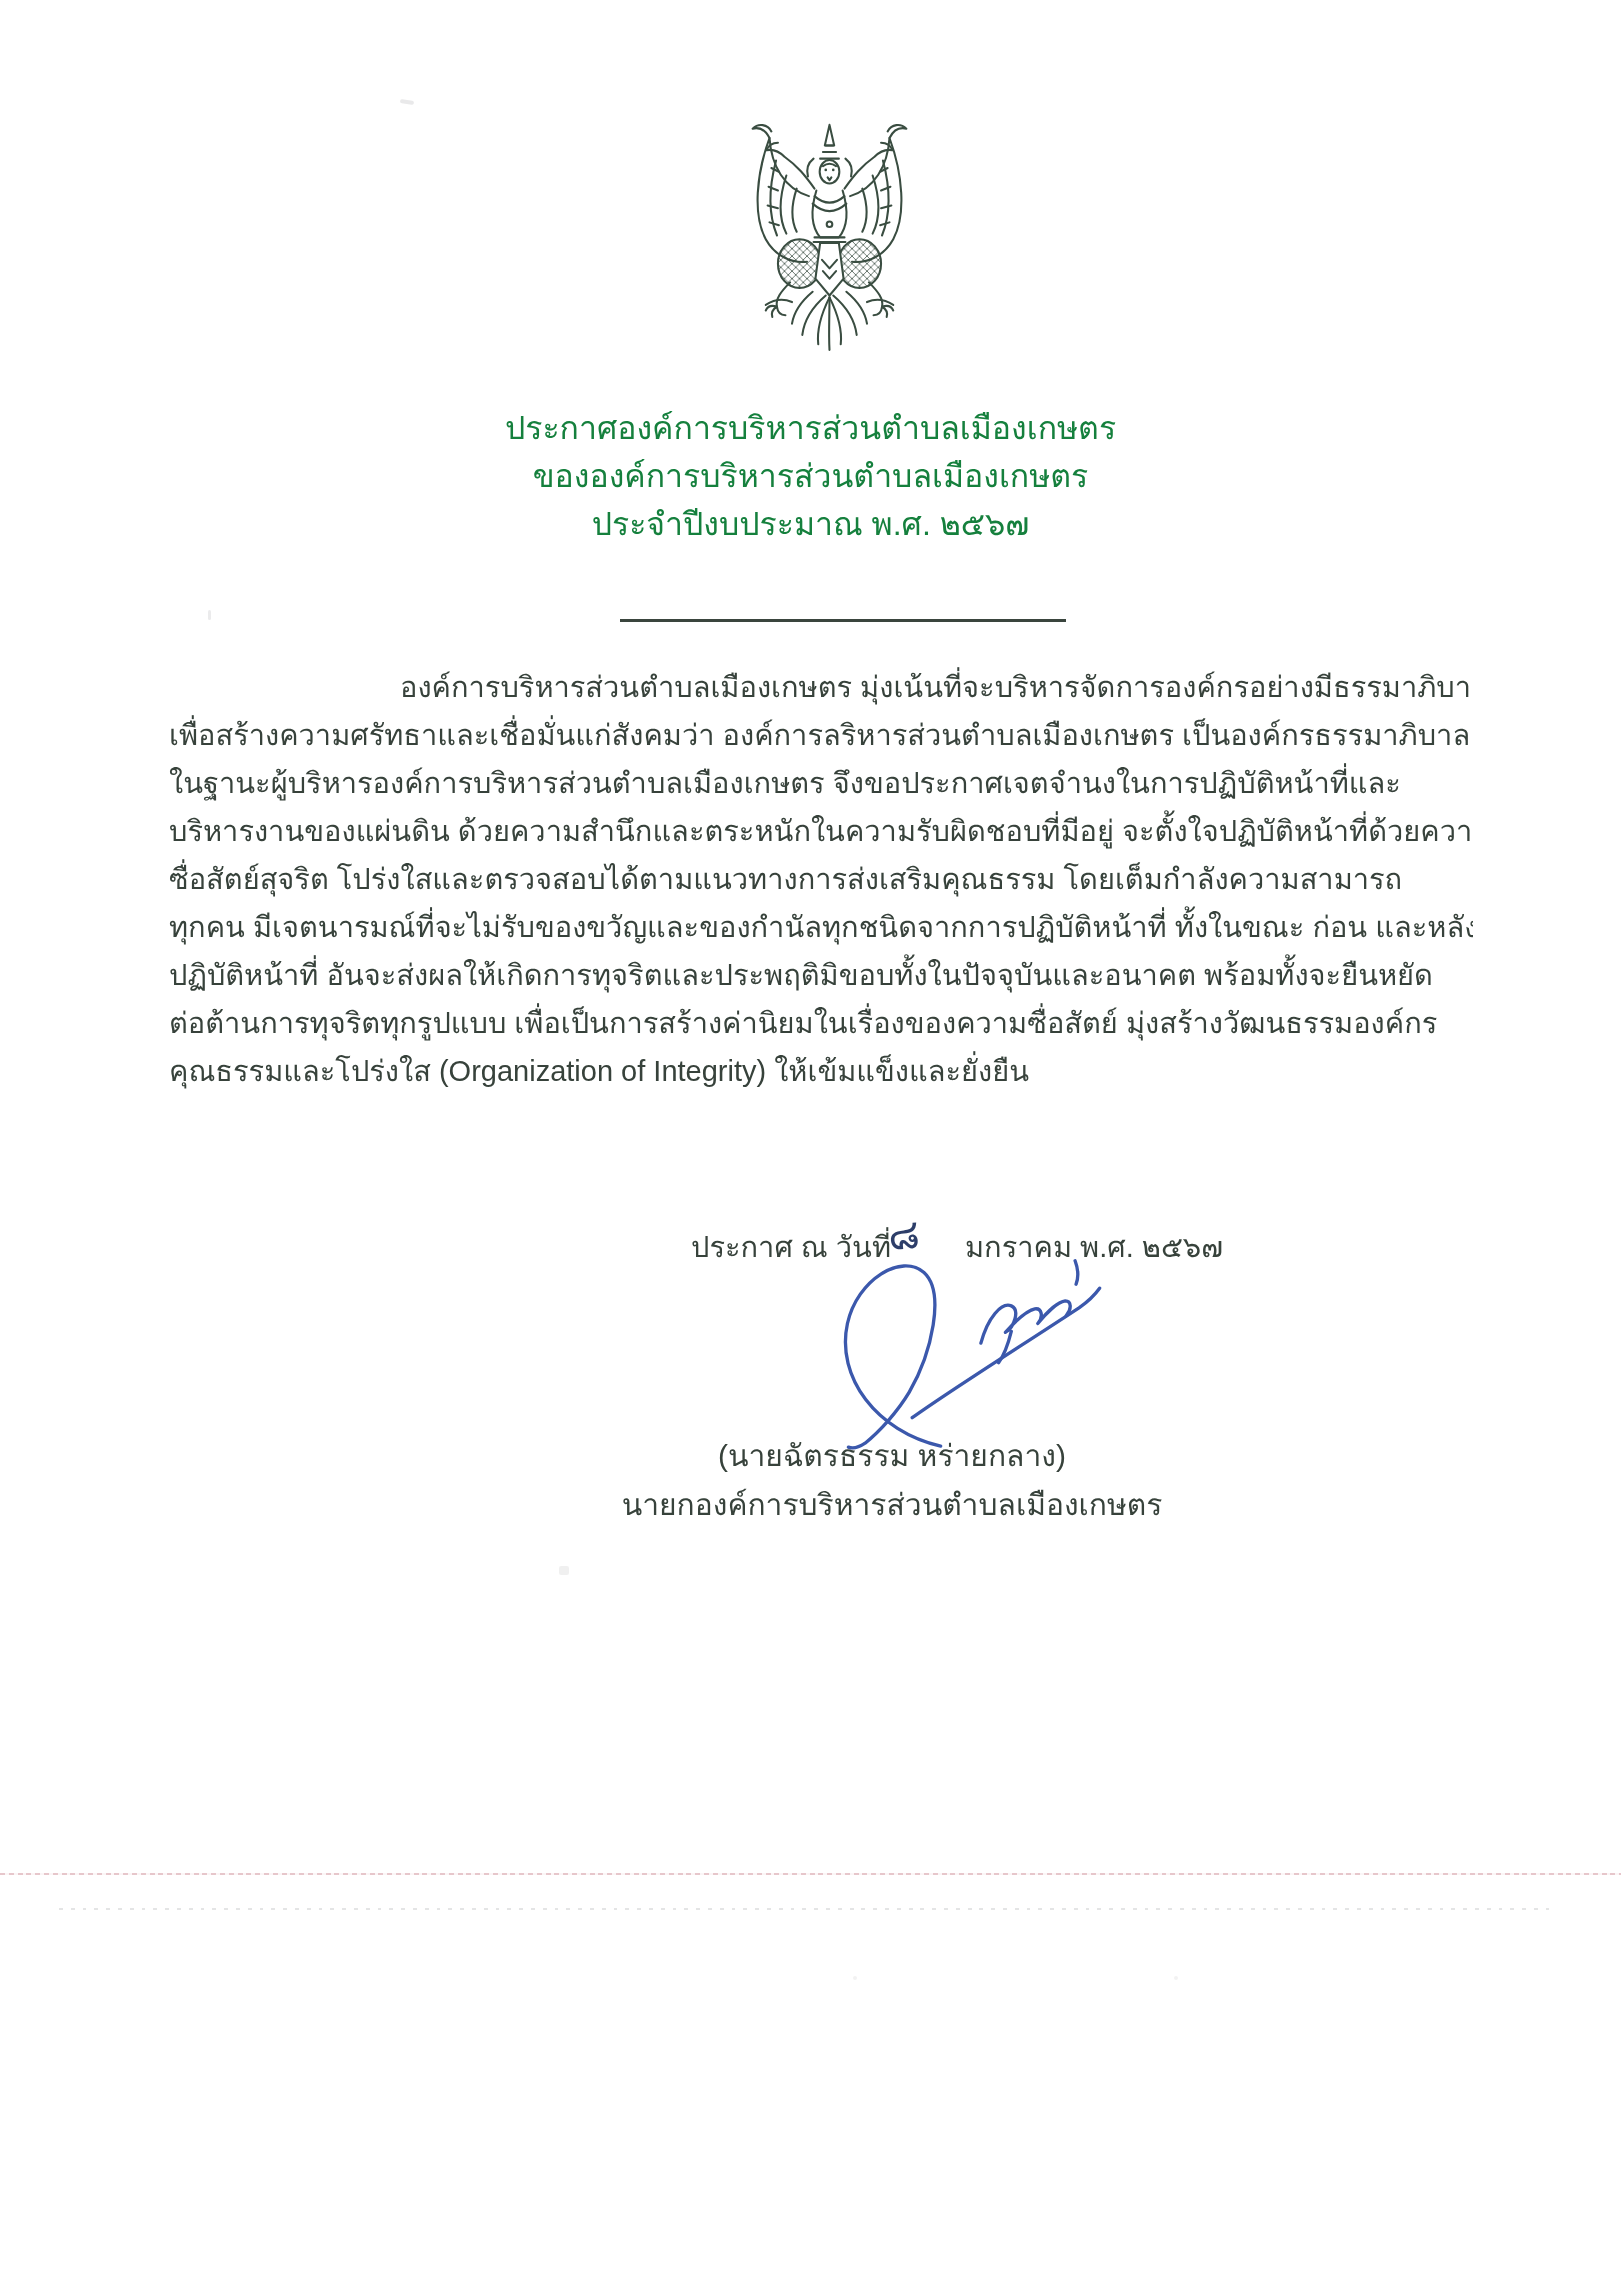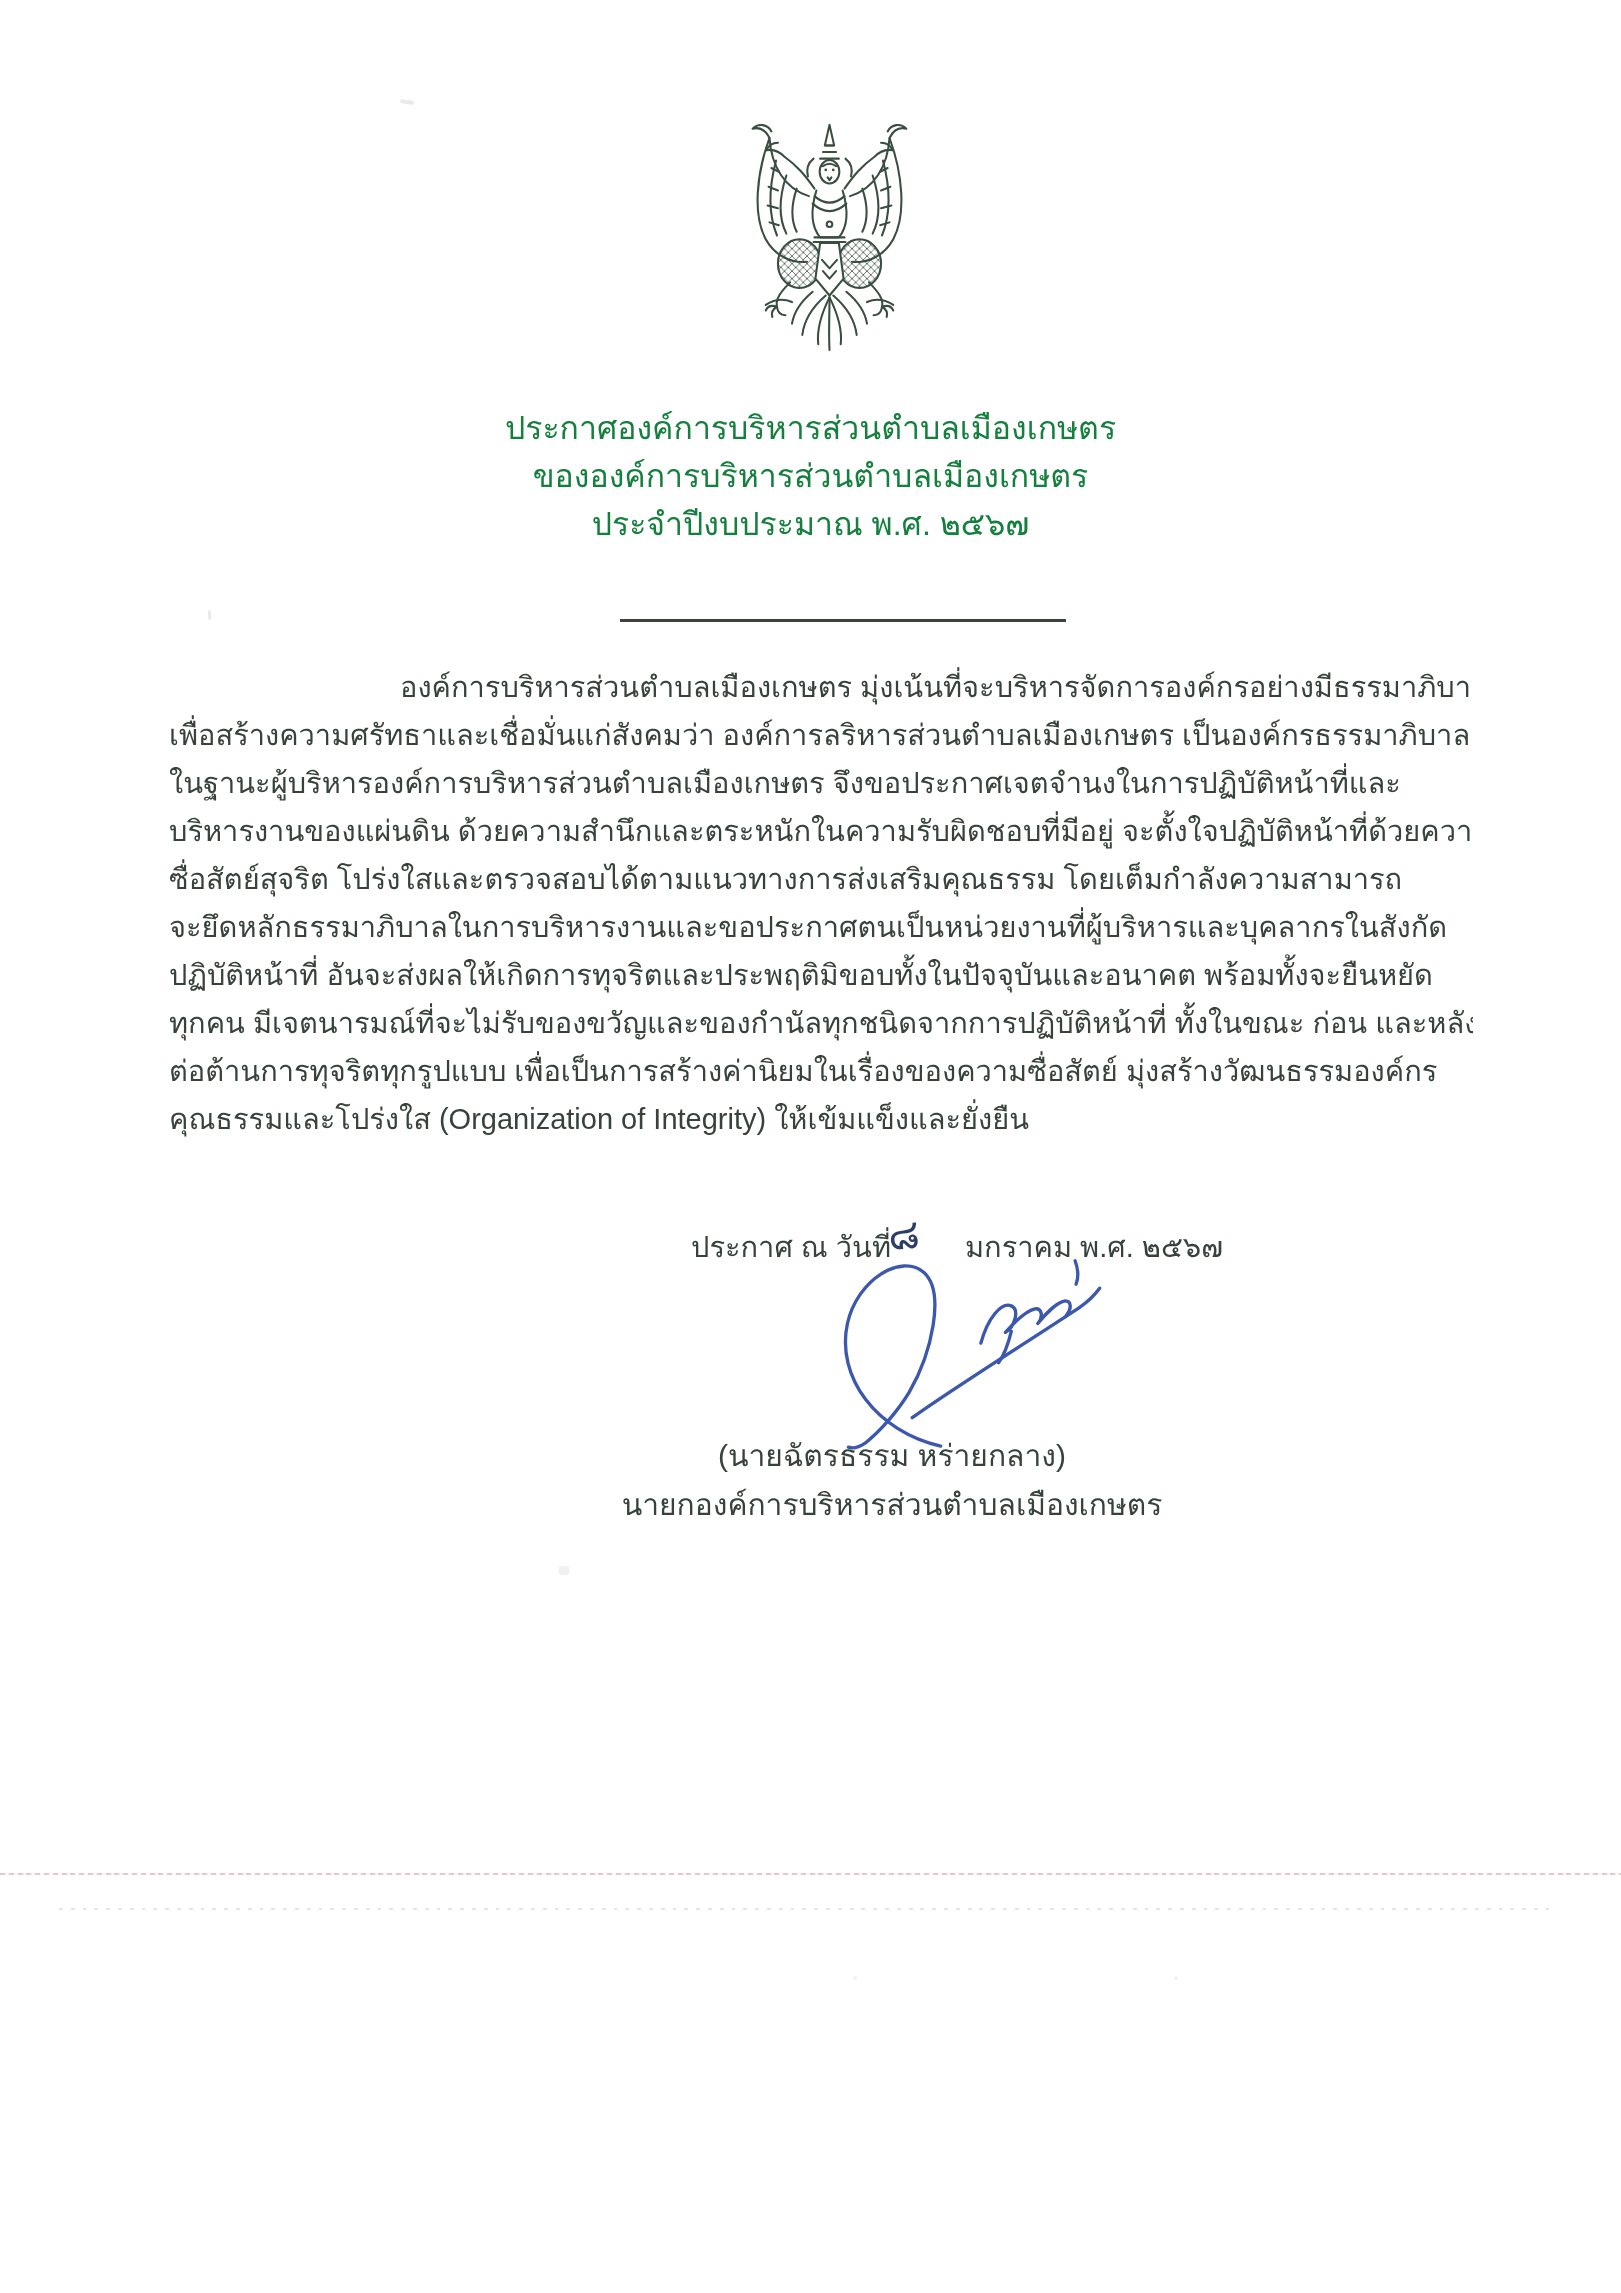--- a/index.html
+++ b/index.html
@@ -194,23 +194,22 @@
   </div>
 
   <div class="divider"></div>
 
   <div class="body-block">
     <div class="body-line indent">องค์การบริหารส่วนตำบลเมืองเกษตร มุ่งเน้นที่จะบริหารจัดการองค์กรอย่างมีธรรมาภิบาล</div>
     <div class="body-line">เพื่อสร้างความศรัทธาและเชื่อมั่นแก่สังคมว่า องค์การลริหารส่วนตำบลเมืองเกษตร  เป็นองค์กรธรรมาภิบาล</div>
     <div class="body-line">ในฐานะผู้บริหารองค์การบริหารส่วนตำบลเมืองเกษตร  จึงขอประกาศเจตจำนงในการปฏิบัติหน้าที่และ</div>
     <div class="body-line">บริหารงานของแผ่นดิน ด้วยความสำนึกและตระหนักในความรับผิดชอบที่มีอยู่ จะตั้งใจปฏิบัติหน้าที่ด้วยความ</div>
     <div class="body-line">ซื่อสัตย์สุจริต โปร่งใสและตรวจสอบได้ตามแนวทางการส่งเสริมคุณธรรม โดยเต็มกำลังความสามารถ</div>
-    <div class="body-line">จะยึดหลักธรรมาภิบาลในการบริหารงานและขอประกาศตนเป็นหน่วยงานที่ผู้บริหารและบุคลากรในสังกัด</div>
+    <div class="body-line">ทุกคน มีเจตนารมณ์ที่จะไม่รับของขวัญและของกำนัลทุกชนิดจากการปฏิบัติหน้าที่ ทั้งในขณะ ก่อน และหลัง</div>
     <div class="body-line">ปฏิบัติหน้าที่ อันจะส่งผลให้เกิดการทุจริตและประพฤติมิขอบทั้งในปัจจุบันและอนาคต พร้อมทั้งจะยืนหยัด</div>
-    <div class="body-line">ทุกคน มีเจตนารมณ์ที่จะไม่รับของขวัญและของกำนัลทุกชนิดจากการปฏิบัติหน้าที่ ทั้งในขณะ ก่อน และหลัง</div>
     <div class="body-line">ต่อต้านการทุจริตทุกรูปแบบ เพื่อเป็นการสร้างค่านิยมในเรื่องของความซื่อสัตย์ มุ่งสร้างวัฒนธรรมองค์กร</div>
     <div class="body-line">คุณธรรมและโปร่งใส (Organization of Integrity) ให้เข้มแข็งและยั่งยืน</div>
   </div>
 
 
   <div class="date-prefix">ประกาศ ณ วันที่</div>
   <div class="date-day">๘</div>
   <div class="date-suffix">มกราคม  พ.ศ. ๒๕๖๗</div>
 
   <svg class="signature" viewBox="0 0 320 215" fill="none" stroke="#3b58ac" stroke-width="3.4" stroke-linecap="round" stroke-linejoin="round">

